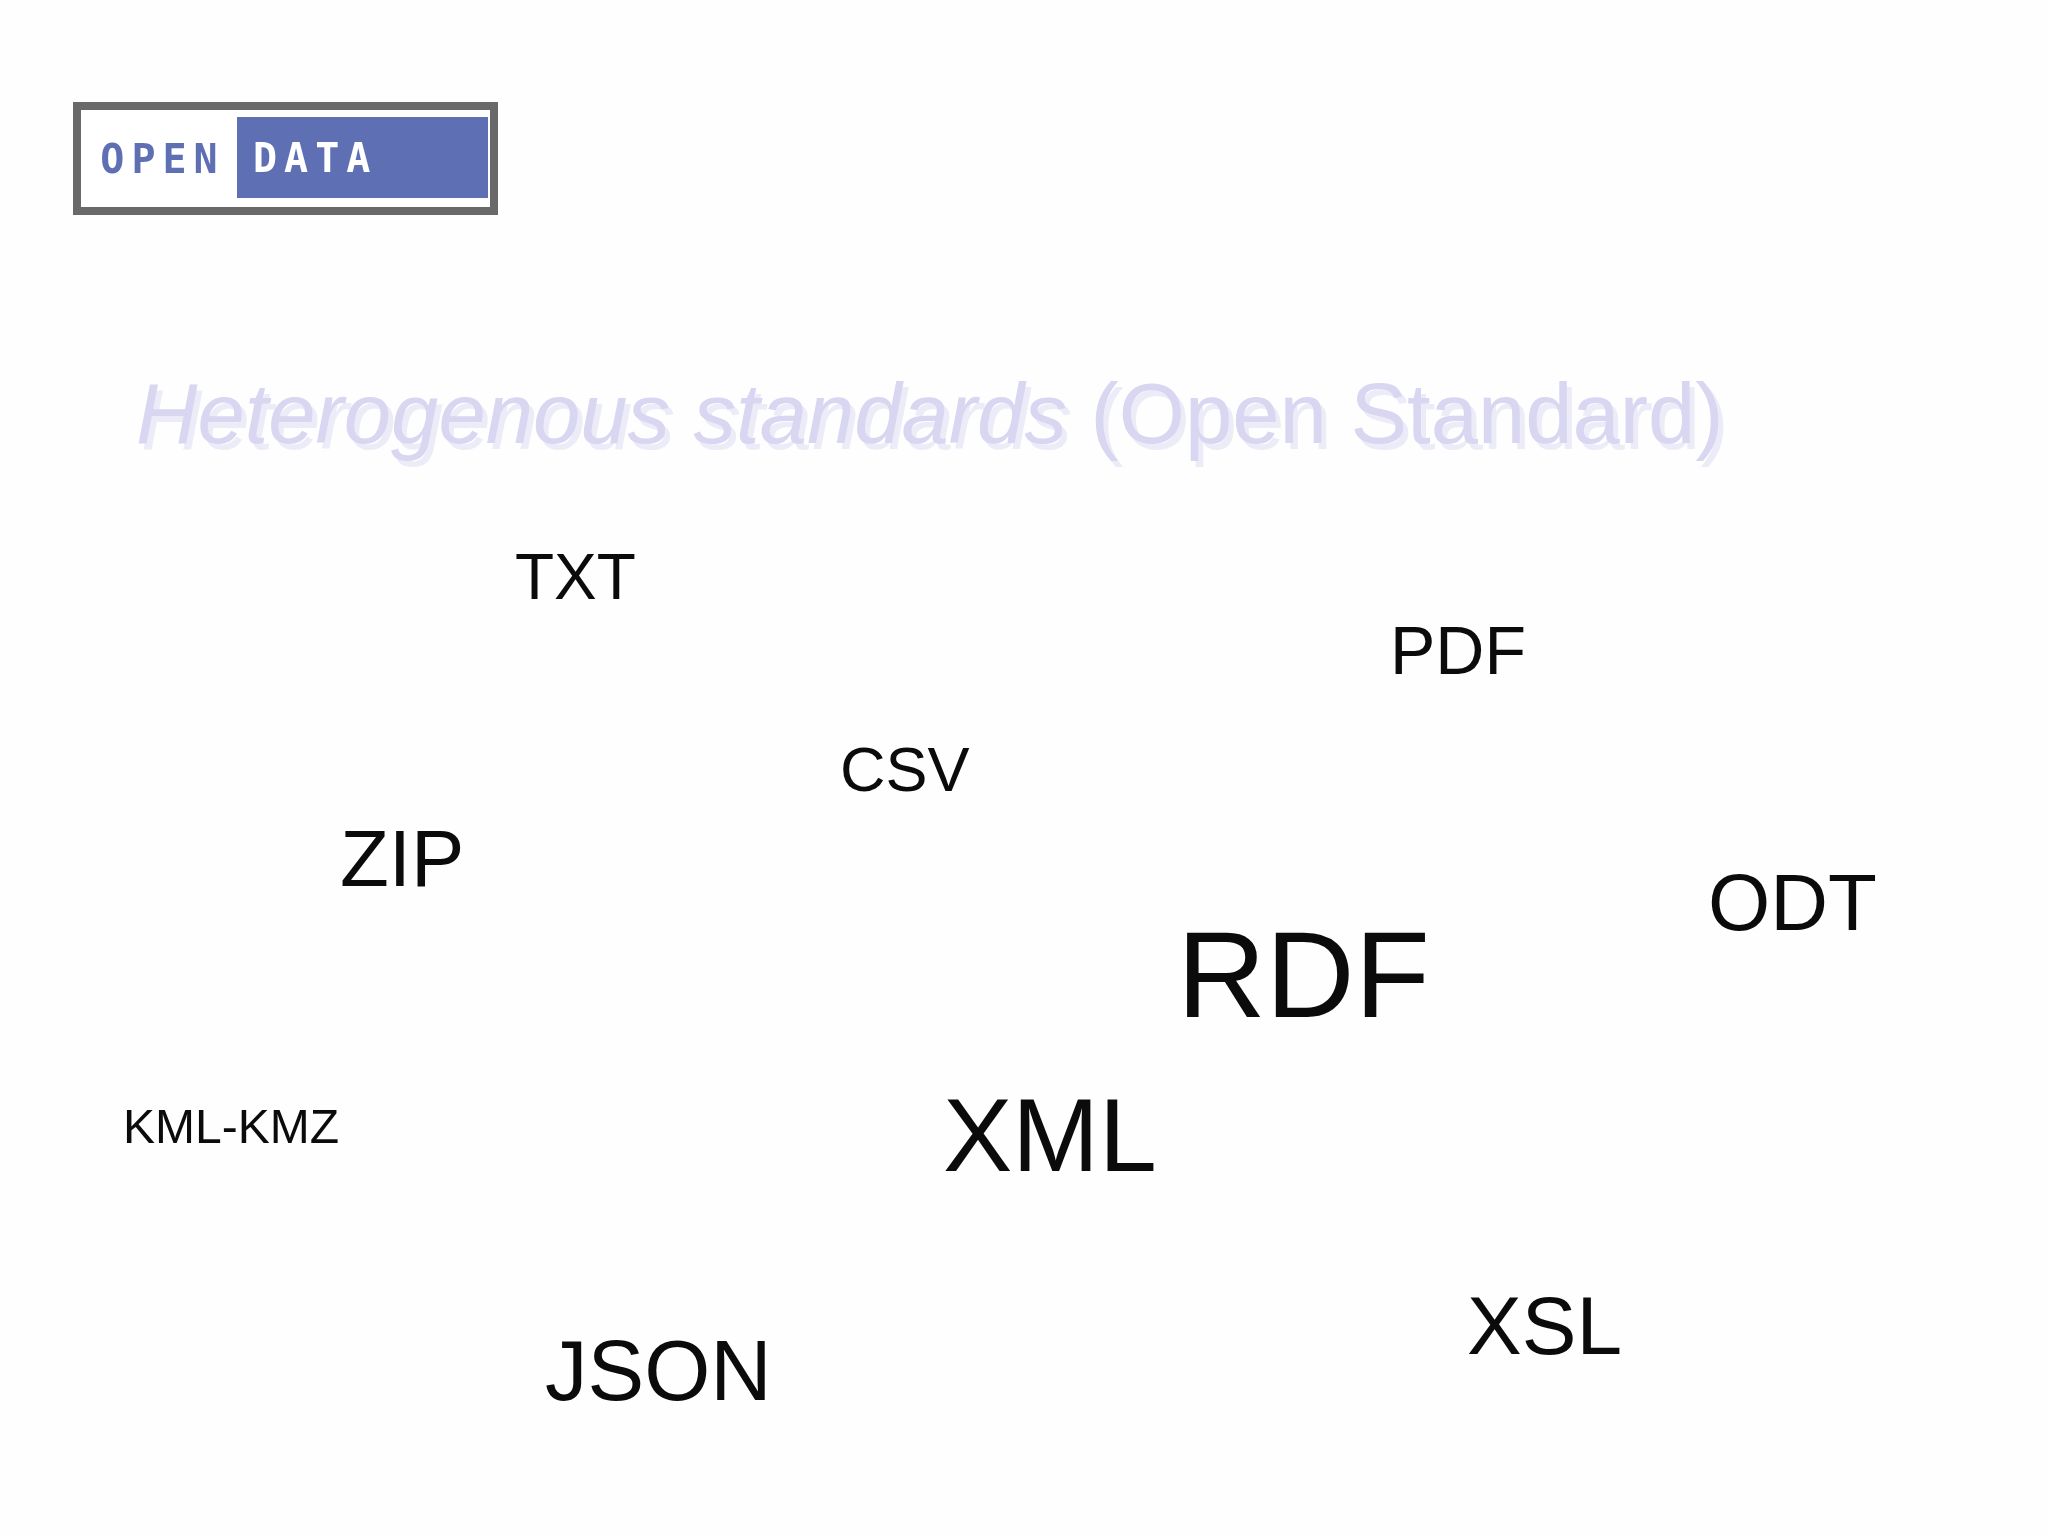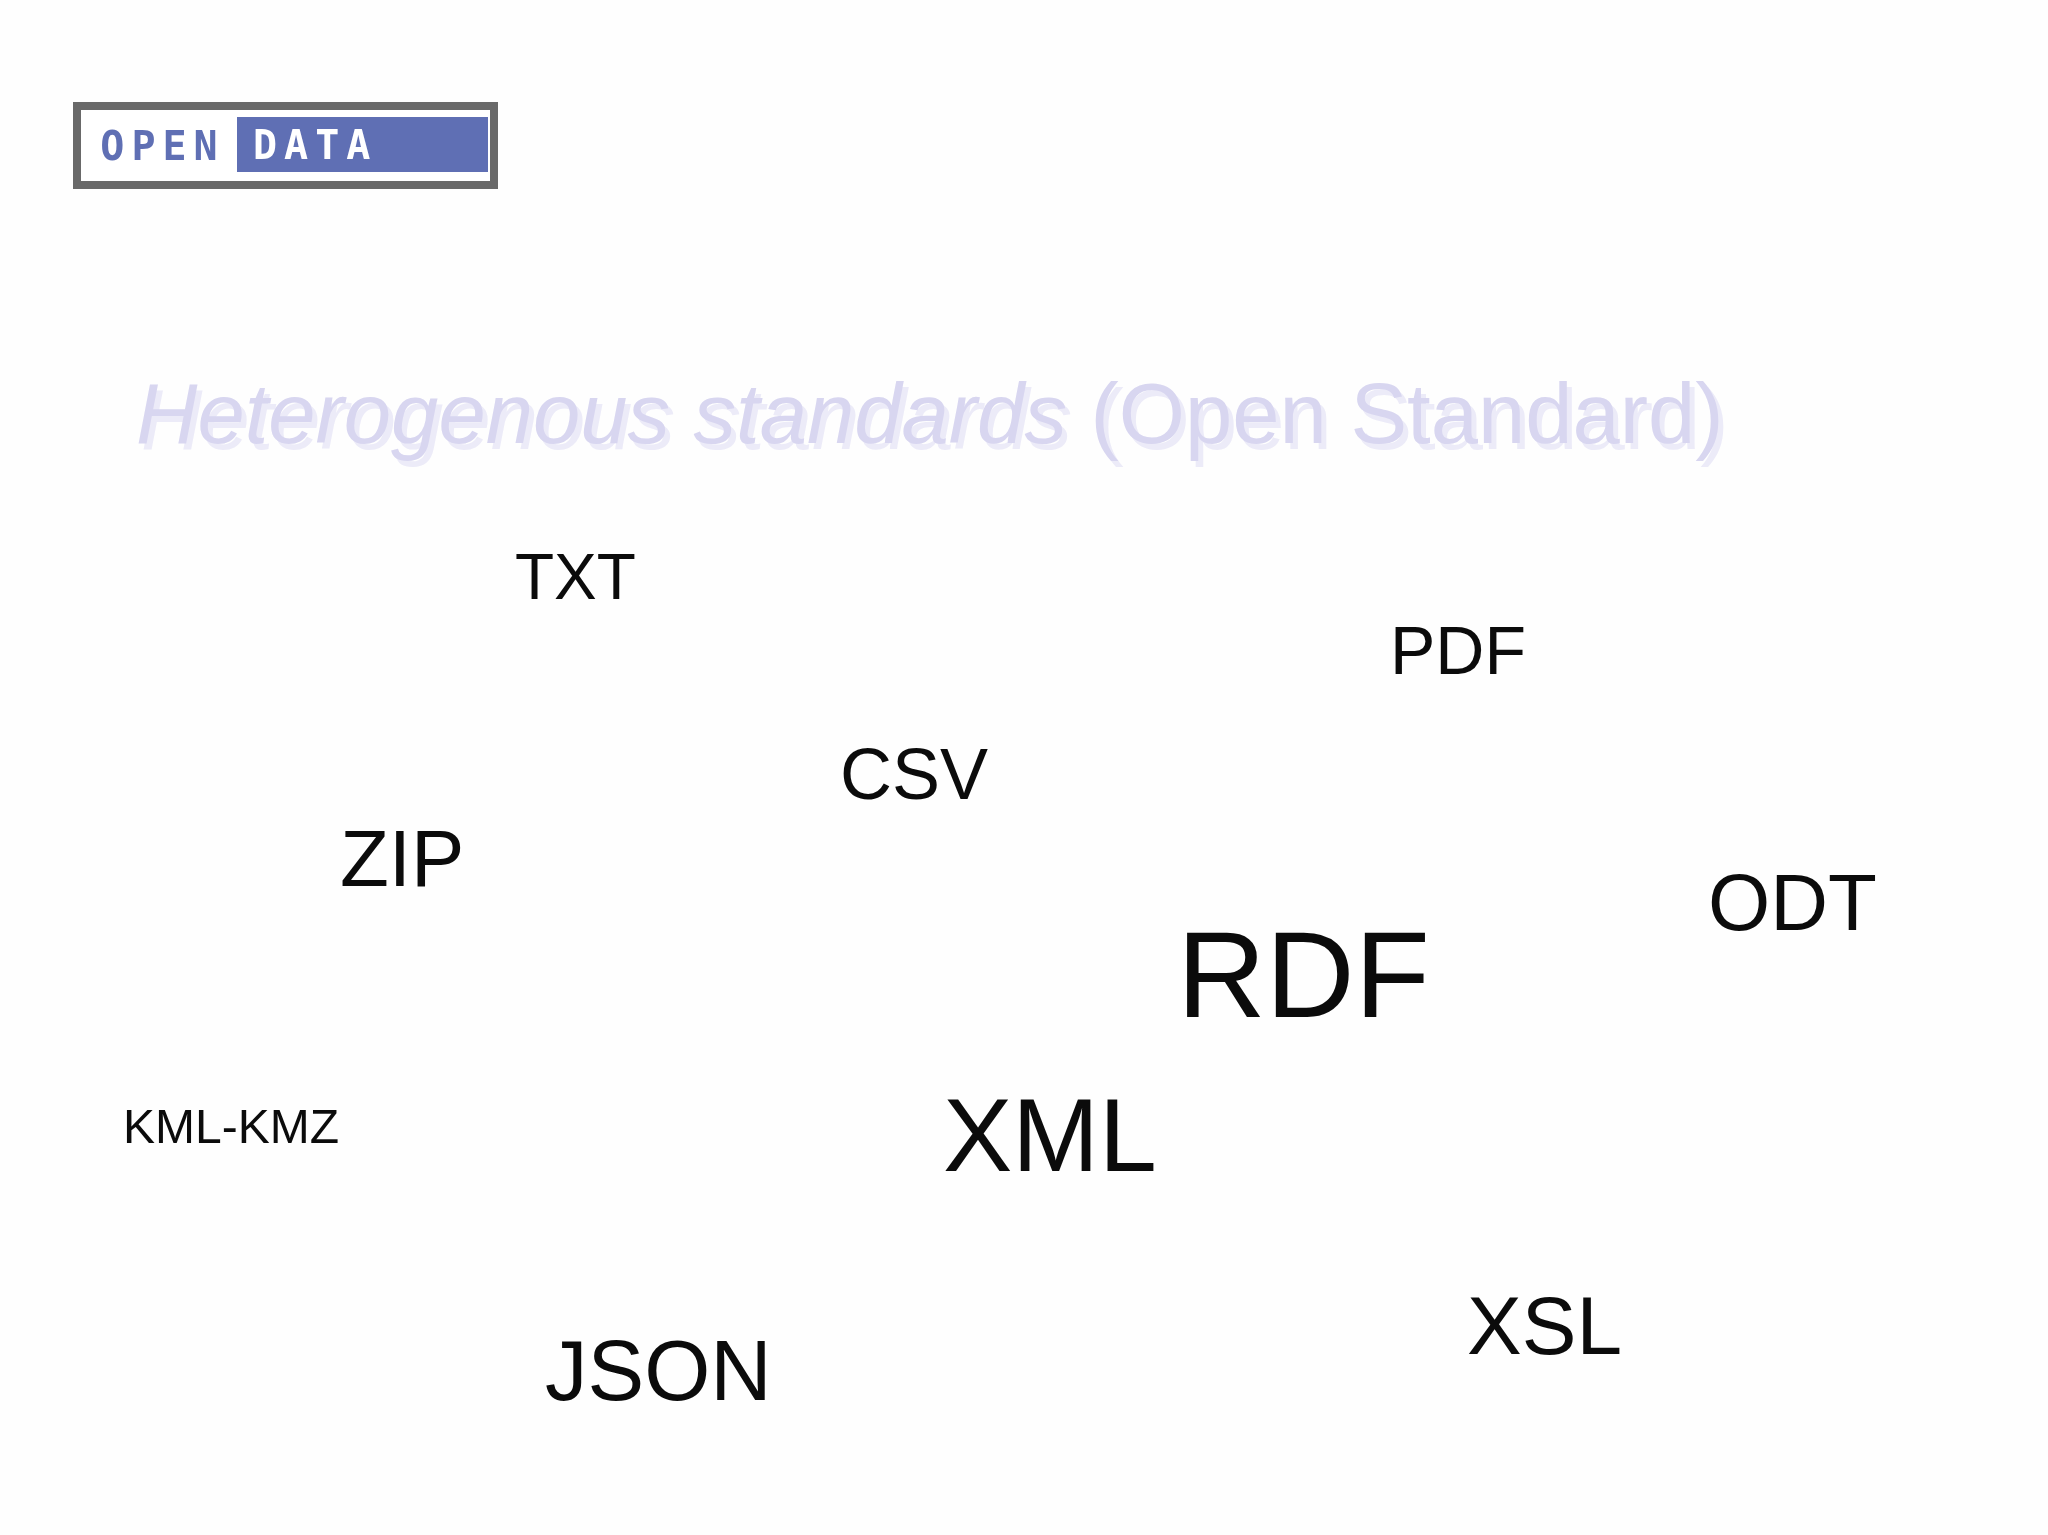--- a/index.html
+++ b/index.html
@@ -7,21 +7,21 @@
     position:relative;
     width:2048px;height:1535px;
     background:#fefefe;
     overflow:hidden;
     font-family:"Liberation Sans","DejaVu Sans",sans-serif;
   }
 
   
   .logo-box{
     position:absolute;left:73px;top:102px;
-    width:425px;height:87px;
+    width:425px;height:113px;
     box-sizing:border-box;
     border:8px solid var(--border-gray,#696969);
     background:#ffffff;
   }
   .logo-open{
     position:absolute;left:0;top:0;bottom:0;width:156px;
     display:flex;align-items:center;justify-content:center;
     font-family:"DejaVu Sans Mono","Liberation Mono",monospace;
     font-weight:bold;font-size:40px;letter-spacing:7px;
     color:var(--logo-blue,#5f6fb4);
@@ -66,21 +66,21 @@
     <span class="logo-data">DATA</span>
   </div>
 
   <div class="slide-title">
     <span class="t-italic">Heterogenous standards</span><span class="t-normal"> (Open Standard)</span>
   </div>
 
   <div>
       <div class="fmt" style="left: 515px; top: 533px; font-size: 64px; margin-top: 12px;">TXT</div>
       <div class="fmt" style="left: 1390px; top: 616px; font-size: 68px;">PDF</div>
-      <div class="fmt" style="left: 840px; top: 738px; font-size: 72px;">CSV</div>
+      <div class="fmt" style="left: 840px; top: 738px; font-size: 63px;">CSV</div>
       <div class="fmt" style="left: 340px; top: 819px; font-size: 80px;">ZIP</div>
       <div class="fmt" style="left: 1708px; top: 863px; font-size: 80px;">ODT</div>
       <div class="fmt" style="left: 1177px; top: 913px; font-size: 123px;">RDF</div>
       <div class="fmt" style="left: 943px; top: 1083px; font-size: 104px;">XML</div>
       <div class="fmt" style="left: 123px; top: 1103px; font-size: 48px;">KML-KMZ</div>
       <div class="fmt" style="left: 545px; top: 1328px; font-size: 85px;">JSON</div>
       <div class="fmt" style="left: 1467px; top: 1285px; font-size: 82px;">XSL</div>
     </div>
 
 </div>

